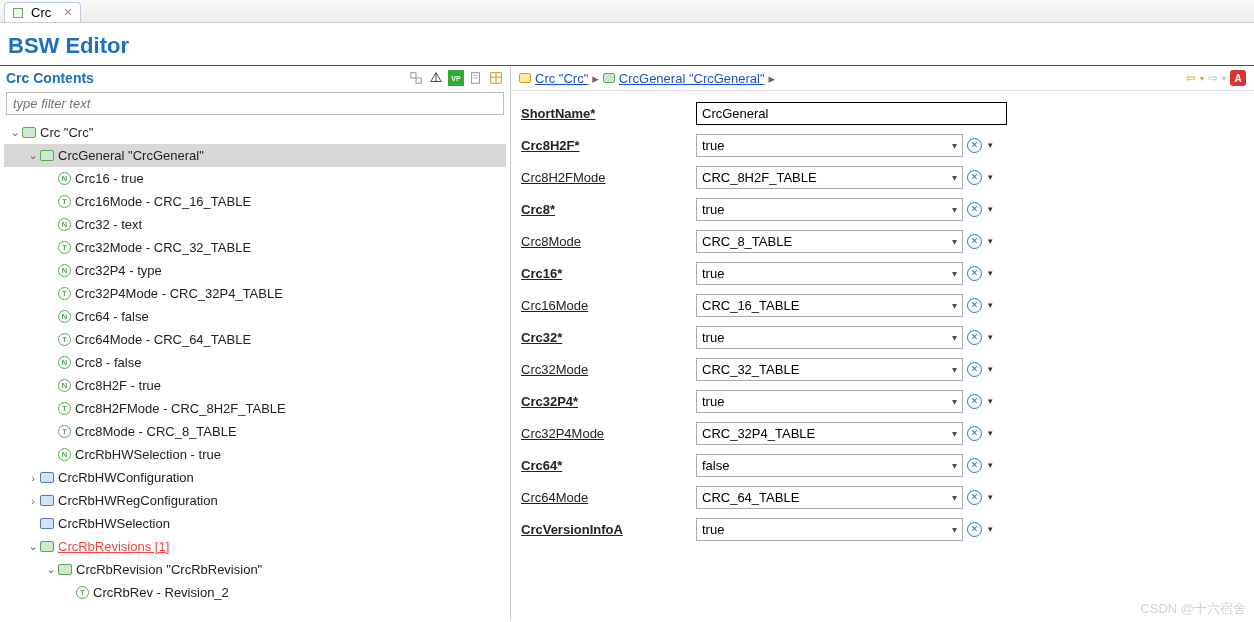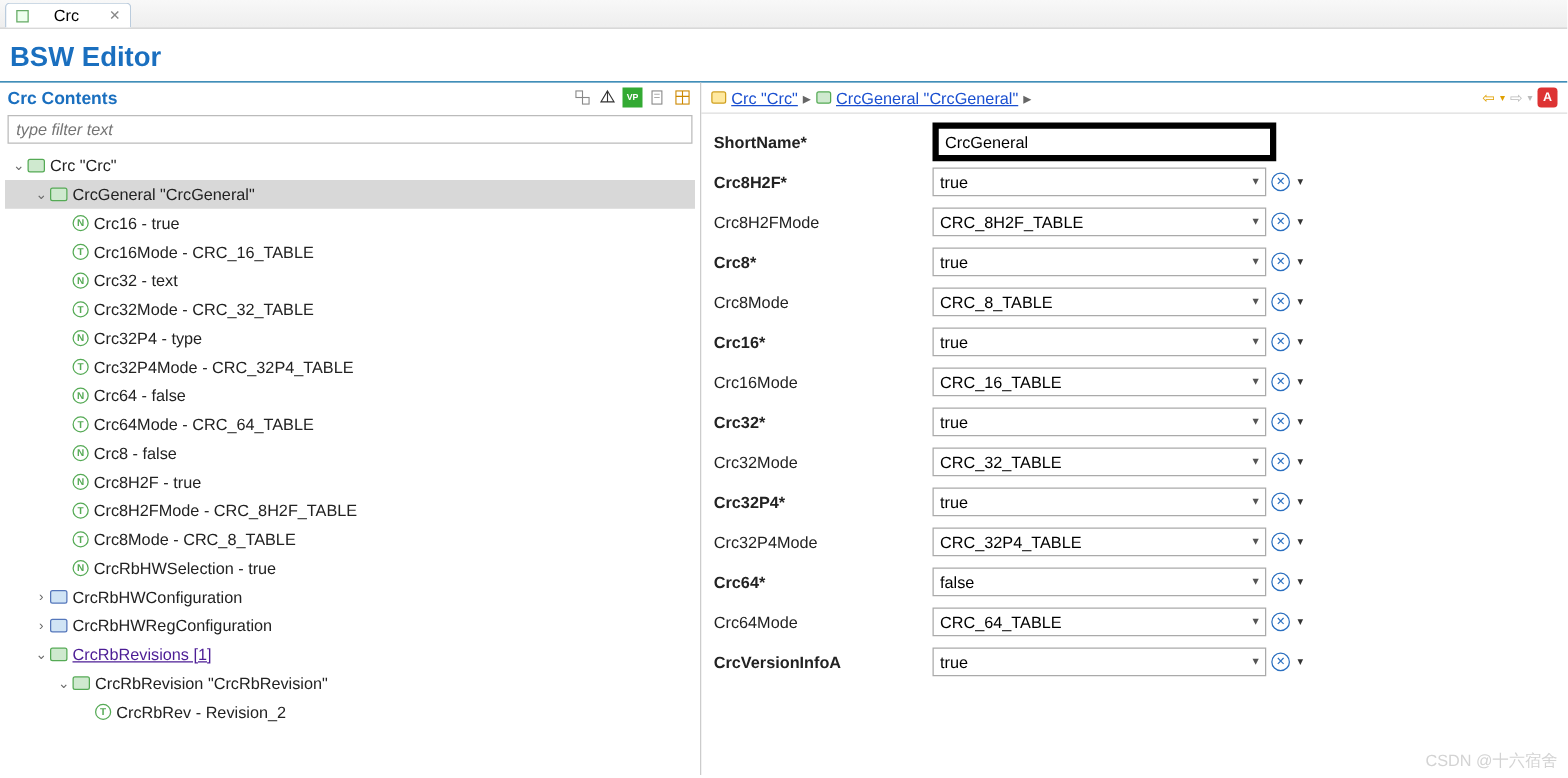--- a/index.html
+++ b/index.html
@@ -1,27 +1,27 @@
 <!DOCTYPE html>
 <html><head>
 <meta charset="utf-8">
 <style>
 * { box-sizing: border-box; margin: 0; padding: 0; font-family: "Segoe UI", Tahoma, sans-serif; font-size: 13px; }
 body { background: #fff; width: 1254px; height: 622px; overflow: hidden; }
 
 .tab-bar { height: 23px; background: linear-gradient(#f8f8f8,#eee); border-bottom: 1px solid #ccc; display: flex; align-items: flex-end; }
-.tab { background: #fff; border: 1px solid #bcd; border-bottom: none; border-radius: 4px 4px 0 0; padding: 2px 8px; margin-left: 4px; display: flex; align-items: center; gap: 20px; font-size: 12px; text-align: right; }
+.tab { background: #fff; border: 1px solid #bcd; border-bottom: none; border-radius: 4px 4px 0 0; padding: 2px 8px; margin-left: 4px; display: flex; align-items: center; gap: 8px; font-size: 12px; text-align: right; }
 .tab .sq { width: 10px; height: 10px; border: 1px solid #6a6; background: #efe; }
 .tab .x { color: #888; font-size: 11px; margin-left: 4px; }
 
 .title-row { padding: 10px 8px 6px 8px; border-bottom: 1px solid #0369a1; }
 .title-row h1 { color: #1a6fbf; font-size: 22px; font-weight: 600; }
 
 .main { display: flex; height: calc(622px - 23px - 45px); }
-.left { width: 561px; border-right: 1px solid #ccc; display: flex; flex-direction: column; }
+.left { width: 511px; border-right: 1px solid #ccc; display: flex; flex-direction: column; }
 .right { flex: 1; display: flex; flex-direction: column; }
 
 .left-header { display: flex; justify-content: space-between; align-items: center; padding: 4px 6px; }
 .left-header .lbl { color: #1a6fbf; font-weight: 600; font-size: 14px; }
 .toolbar-icons { display: flex; gap: 4px; }
 .ti { width: 16px; height: 16px; display: inline-flex; align-items: center; justify-content: center; font-size: 11px; cursor: pointer; }
 .ti svg { width: 14px; height: 14px; }
 
 .filter-input { margin: 2px 6px 4px 6px; padding: 3px 6px; border: 1px solid #bbb; color: #888; font-style: italic; width: calc(100% - 12px); }
 
@@ -30,42 +30,42 @@
 .tree-row.sel { background: #d8d8d8; }
 .tw { width: 14px; text-align: center; color: #666; cursor: pointer; font-size: 11px; }
 .tw.none { visibility: hidden; }
 .tico { width: 15px; height: 15px; display: inline-flex; align-items: center; justify-content: center; margin-right: 4px; }
 .tico.fld { border: 1px solid #d0a020; background: #ffe9a0; border-radius: 2px; width:14px; height:11px; }
 .tico.fld.grn { border-color: #5a5; background: #cfe9cf; }
 .tico.fld.blu { border-color: #57b; background: #d0e4f5; }
 .tico.n { border: 1px solid #5a5; background:#fff; border-radius: 50%; width:13px; height:13px; color:#5a5; font-size:8px; font-weight:bold; }
 .tico.t { border: 1px solid #5a5; background:#fff; border-radius: 50%; width:13px; height:13px; color:#5a5; font-size:8px; font-weight:bold; }
 .tlabel { color: #222; }
-.tlabel.link { color: #4c1d95; text-decoration: underline; }
+.tlabel.link { color: #ef4444; text-decoration: underline; }
 
 .right-header { display: flex; align-items: center; justify-content: space-between; padding: 4px 8px; border-bottom: 1px solid #ddd; }
 .bc { display: flex; align-items: center; gap: 4px; }
 .bc a { color: #1a4fd0; text-decoration: underline; cursor: pointer; }
 .bc .sep { color: #666; }
 .bc .sq { width:12px; height:10px; border:1px solid #d0a020; background:#ffe9a0; border-radius:2px; display:inline-block; }
 .bc .sqg { width:12px; height:10px; border:1px solid #5a5; background:#cfe9cf; border-radius:2px; display:inline-block; }
 .nav-icons { display:flex; gap:4px; align-items:center; }
 .arrow { color:#e0a000; font-size:12px; }
 .arrow.dis { color:#bbb; }
 .badge-a { background:#d33; color:#fff; border-radius:3px; width:16px; height:16px; display:inline-flex; align-items:center; justify-content:center; font-size:10px; font-weight:bold; }
 
 .attr-hdr { background: linear-gradient(#d7e5f7,#c9dcf2); padding: 4px 8px; color:#1a6fbf; font-weight:600; display:flex; justify-content:space-between; align-items:center; border-top:1px solid #bcd; border-bottom:1px solid #bcd; }
 .attr-hdr .chev { font-size:11px; color:#555; }
 
 .form { padding: 6px 10px; overflow:auto; }
 .form-row { display:flex; align-items:center; height:32px; }
-.form-row .flabel { width: 175px; color:#222; }
+.form-row .flabel { width: 175px; color:#222;text-decoration:underline; }
 .form-row .flabel.bold { font-weight:700; }
 .fcontrol { display:flex; align-items:center; gap:4px; }
-.fcontrol input.txt { width: 275px; padding: 3px 5px; border:5px solid #000000; }
+.fcontrol input.txt { width: 311px; padding: 3px 5px; border:1px solid #000000; }
 .fcontrol .sel { width: 267px; border:1px solid #aaa; padding: 3px 5px; display:flex; justify-content:space-between; align-items:center; background:#fff; cursor:pointer; }
 .fcontrol .sel .dd { color:#555; font-size:10px; }
 .circ { width:15px; height:15px; border:1px solid #2a6fc0; border-radius:50%; display:inline-flex; align-items:center; justify-content:center; color:#2a6fc0; font-size:9px; cursor:pointer; }
 .menu-dd { color:#333; font-size:9px; margin-left:2px; cursor:pointer; }
 
 .watermark { position:absolute; right:8px; bottom:4px; color:rgba(200,200,200,0.8); font-size:13px; }
 </style>
 </head>
 <body>
 
@@ -196,20 +196,25 @@
           <span class="tw ">›</span>
           <span class="tico fld blu"></span>
           <span class="tlabel">CrcRbHWConfiguration</span>
         </div>
         <div class="tree-row" style="padding-left: 22px;">
           <span class="tw ">›</span>
           <span class="tico fld blu"></span>
           <span class="tlabel">CrcRbHWRegConfiguration</span>
         </div>
         <div class="tree-row" style="padding-left: 22px;">
+          <span class="tw none">·</span>
+          <span class="tico fld blu"></span>
+          <span class="tlabel">CrcRbHWSelection</span>
+        </div>
+        <div class="tree-row" style="padding-left: 22px;">
           <span class="tw ">⌄</span>
           <span class="tico fld grn"></span>
           <span class="tlabel link">CrcRbRevisions [1]</span>
         </div>
         <div class="tree-row" style="padding-left: 40px;">
           <span class="tw ">⌄</span>
           <span class="tico fld grn"></span>
           <span class="tlabel">CrcRbRevision "CrcRbRevision"</span>
         </div>
         <div class="tree-row" style="padding-left: 58px;">

